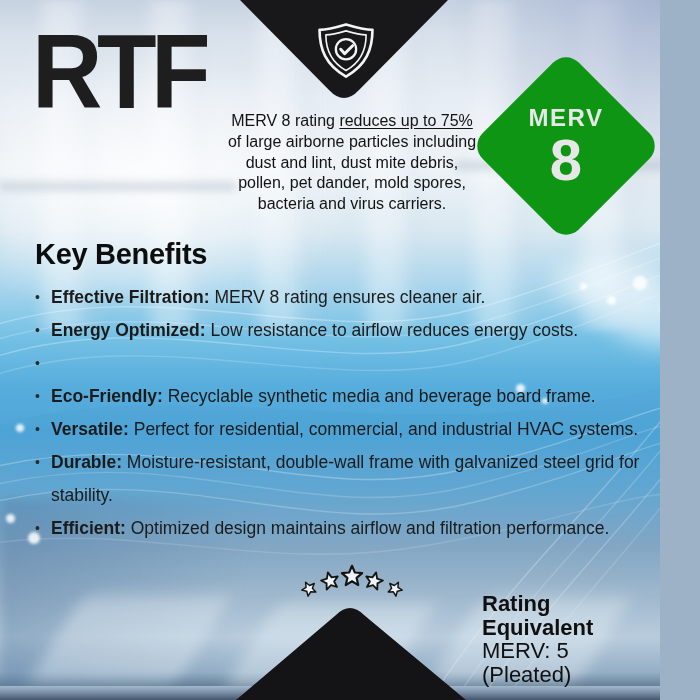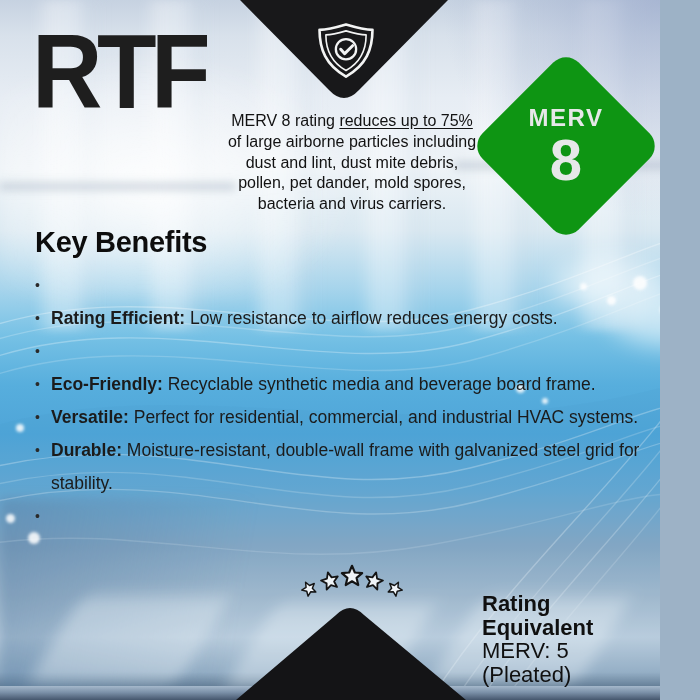--- a/index.html
+++ b/index.html
@@ -49,21 +49,21 @@
 
   .diamond{position:absolute;left:498px;top:78px;width:136px;height:136px;
     background:#0e9513;border-radius:18px;transform:rotate(45deg);}
   .diamond-inner{position:absolute;inset:0;transform:rotate(-45deg);
     display:flex;flex-direction:column;align-items:center;justify-content:center;
     color:#e6e8e8;font-weight:bold;}
   .diamond-top{font-size:24px;letter-spacing:1.5px;}
   .diamond-num{font-size:58px;line-height:.95;}
 
   .benefits{position:absolute;left:35px;top:226px;width:648px;}
-  .benefits h1{margin:0 0 10px 0;font-size:29px;font-weight:bold;letter-spacing:-.3px;color:#0d0d0d;}
+  .benefits h1{margin:12px 0 10px 0;font-size:29px;font-weight:bold;letter-spacing:-.3px;color:#0d0d0d;}
   .benefits ul{margin:0;padding:0;list-style:none;font-size:17.5px;line-height:33px;color:#1b1b1b;}
   .benefits li{display:flex;align-items:flex-start;}
   .benefits .bullet{flex:0 0 16px;font-size:14px;color:#2a2a2a;}
   .benefits b{font-weight:bold;}
 
   .stars{position:absolute;left:290px;top:564px;}
   .ribbon-bottom{position:absolute;left:236px;top:599px;}
 
   .rating{position:absolute;left:482px;top:592px;font-size:22px;line-height:23.5px;color:#101010;}
   .rating .rh{font-weight:bold;}
@@ -141,42 +141,44 @@
       <div class="diamond-top">MERV</div>
       <div class="diamond-num">8</div>
     </div>
   </div>
 
   <div class="benefits">
     <h1>Key Benefits</h1>
     <ul>
       <li>
           <span class="bullet">•</span>
-        </li>
-      <li>
-          <span class="bullet">•</span>
-          <span><b>Rating Efficient:</b> <span>Low resistance to airflow reduces energy costs.</span></span>
+          <span><b>Effective Filtration:</b> <span>MERV 8 rating ensures cleaner air.</span></span>
+        </li>
+      <li>
+          <span class="bullet">•</span>
+          <span><b>Energy Optimized:</b> <span>Low resistance to airflow reduces energy costs.</span></span>
         </li>
       <li>
           <span class="bullet">•</span>
         </li>
       <li>
           <span class="bullet">•</span>
           <span><b>Eco-Friendly:</b> <span>Recyclable synthetic media and beverage board frame.</span></span>
         </li>
       <li>
           <span class="bullet">•</span>
           <span><b>Versatile:</b> <span>Perfect for residential, commercial, and industrial HVAC systems.</span></span>
         </li>
       <li>
           <span class="bullet">•</span>
           <span><b>Durable:</b> <span>Moisture-resistant, double-wall frame with galvanized steel grid for stability.</span></span>
         </li>
       <li>
           <span class="bullet">•</span>
+          <span><b>Efficient:</b> <span>Optimized design maintains airflow and filtration performance.</span></span>
         </li>
     </ul>
   </div>
 
   <svg class="stars" width="124" height="42" viewBox="-65 -16 130 44">
     <defs>
       <path id="star" d="M0,-10 L2.65,-3.64 L9.51,-3.09 L4.28,1.39 L5.88,8.09 L0,4.5 L-5.88,8.09 L-4.28,1.39 L-9.51,-3.09 L-2.65,-3.64 Z"></path>
     </defs>
     <g stroke="#141414" stroke-width="2" fill="rgba(255,255,255,0.85)" stroke-linejoin="round">
       <use href="#star" transform="translate(-45,10) rotate(-28) scale(0.78)" vector-effect="non-scaling-stroke"></use>

